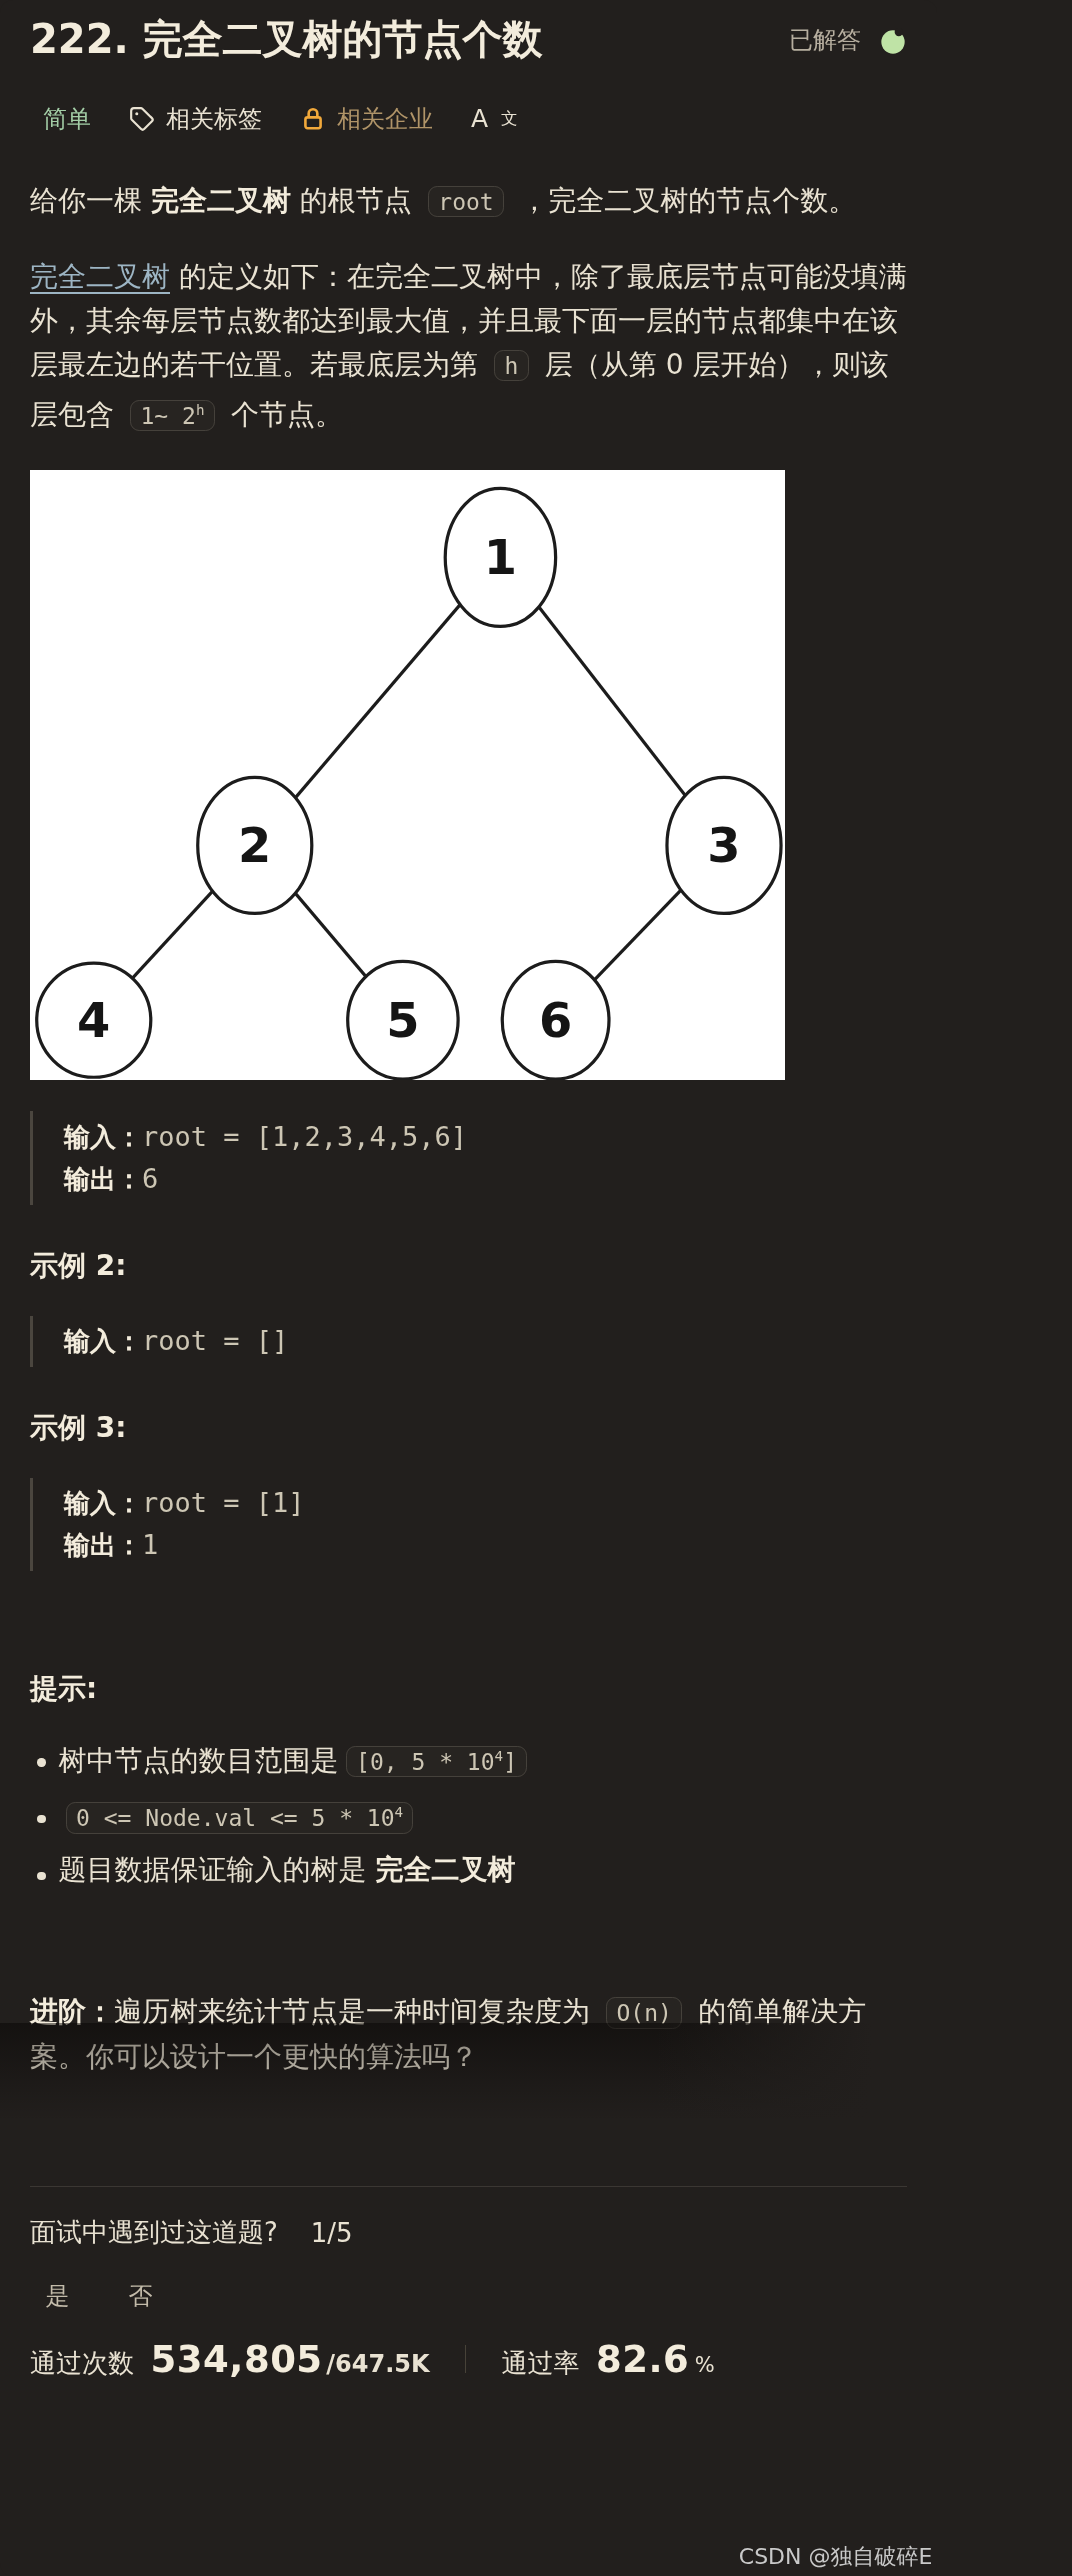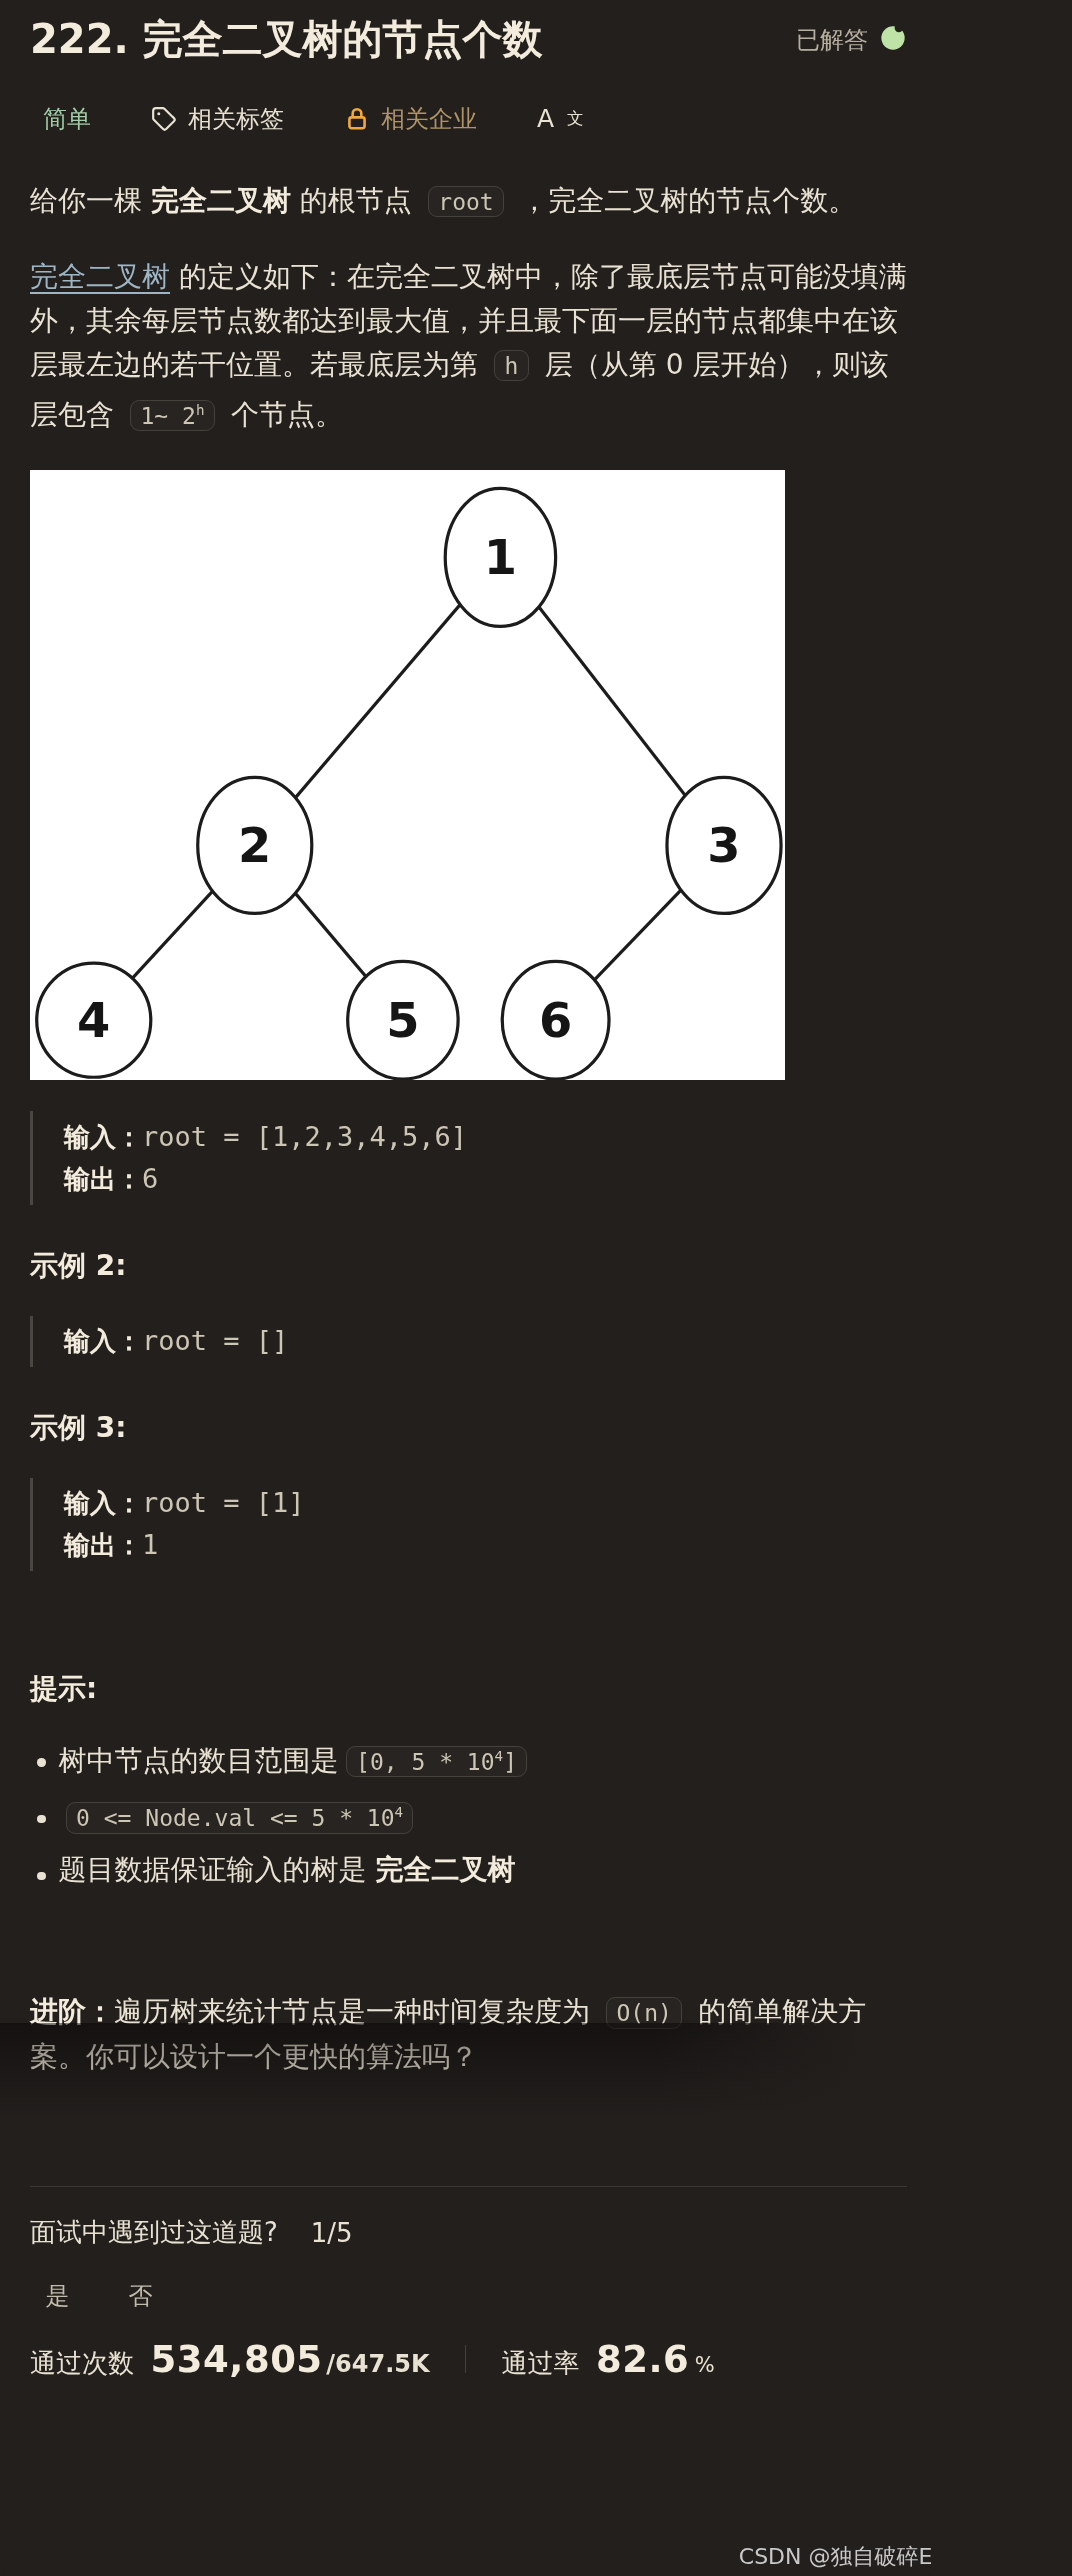--- a/index.html
+++ b/index.html
@@ -9,24 +9,24 @@
     --wm:#c9c9c9; --figure-bg:#ffffff; --tree-stroke:#1c1c1c;
   }
   *{box-sizing:border-box;}
   body{margin:0;background:var(--bg);}
   .page{position:relative;width:937px;height:2576px;background:var(--bg);
         color:var(--cream);font-family:"DejaVu Sans",sans-serif;overflow:hidden;border-radius:13px;}
   .content{padding:0 30px;}
 
   .header{display:flex;justify-content:space-between;align-items:flex-start;padding-top:14.7px;}
   .title{font-size:40px;font-weight:700;color:var(--cream-bright);line-height:1.2;}
-  .solved{display:flex;align-items:flex-start;gap:11px;margin-top:9.2px;font-size:24px;color:var(--muted);flex:none;}
+  .solved{display:flex;align-items:flex-end;gap:18px;margin-top:9.2px;font-size:24px;color:var(--muted);flex:none;}
   .solved svg{width:28px;height:28px;display:block;}
 
-  .toolbar{display:flex;align-items:center;gap:60px;margin-top:40px;margin-left:13px;font-size:24px;}
+  .toolbar{display:flex;align-items:center;gap:38px;margin-top:40px;margin-left:13px;font-size:24px;}
   .diff{color:var(--easy);}
   .tool-item{display:flex;align-items:center;gap:11px;color:var(--cream);cursor:pointer;background:none;border:none;font:inherit;padding:0;}
   .tool-item svg{width:26px;height:26px;display:block;}
   .companies{color:var(--gold-text);}
   .afont .a-big{font-size:25px;color:var(--cream);}
   .afont .a-small{font-size:16.6px;color:var(--cream);margin-left:1.8px;}
 
   .desc{margin-top:44px;font-size:28px;line-height:44px;color:var(--cream);}
   .desc p{margin:0;}
   .desc p + p{margin-top:31px;}

